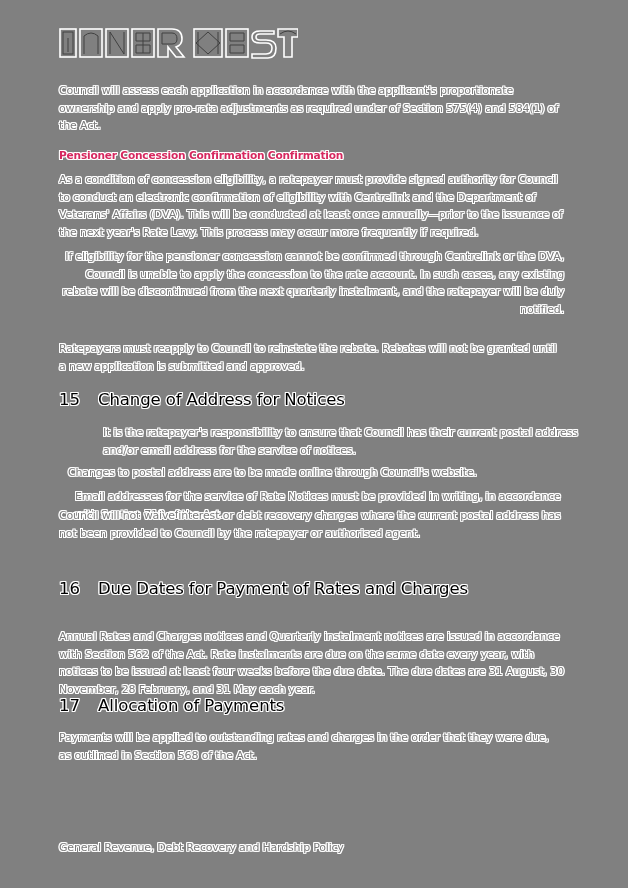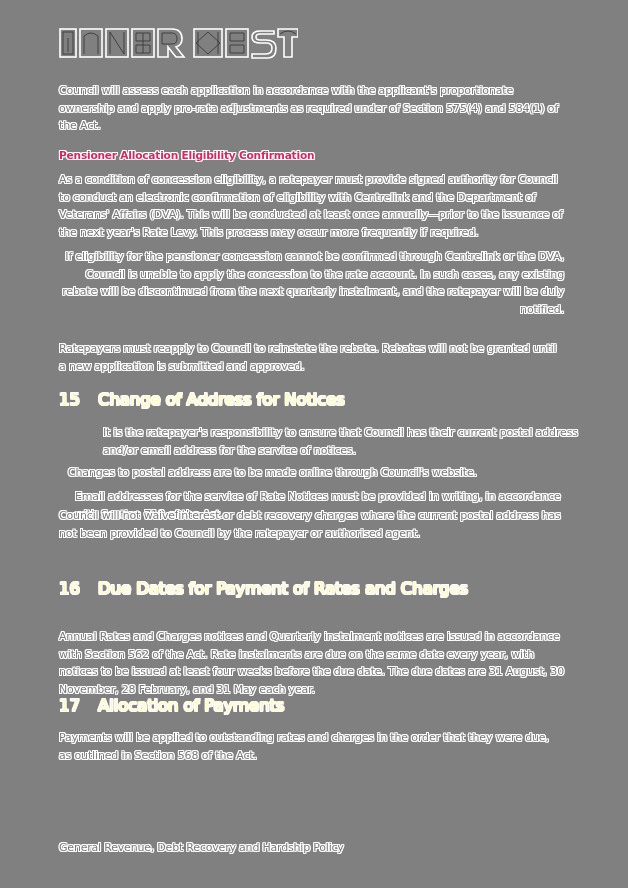--- a/index.html
+++ b/index.html
@@ -29,21 +29,21 @@
   .subheading {
     position: absolute; left: 59px;
     font-size: 10.6px; font-weight: bold;
     color: #d6285f;
     letter-spacing: -0.2px;
     margin: 0;
   }
   .section-heading {
     position: absolute; left: 59px;
     font-size: 16.5px;
-    color: #fef9c3;
+    color: #000000;
     margin: 0; font-weight: normal;
     letter-spacing: -0.1px;
   }
   .section-heading .num { display: inline-block; width: 39px; }
   .footer {
     position: absolute; left: 59px; top: 841px;
     font-size: 11px; color: #7a7a7a;
     letter-spacing: -0.2px;
   }
 </style>
@@ -95,21 +95,21 @@
 
     <g>
       <path d="M220 3 h20 v8 h-6 v20 h-8 v-20 h-6 z"></path>
       <path d="M222 8 q8 -6 16 0" stroke="#404040" stroke-width="1"></path>
     </g>
   </svg>
 </div>
 
 <p class="body-text outline" style="top:82px;">Council will assess each application in accordance with the applicant's proportionate ownership and apply pro-rata adjustments as required under of Section 575(4) and 584(1) of the Act.</p>
 
-<h3 class="subheading outline" style="top:149px;">Pensioner Allocation Eligibility Confirmation</h3>
+<h3 class="subheading outline" style="top:149px;">Pensioner Concession Confirmation Confirmation</h3>
 
 <p class="body-text outline" style="top:171px;">As a condition of concession eligibility, a ratepayer must provide signed authority for Council to conduct an electronic confirmation of eligibility with Centrelink and the Department of Veterans' Affairs (DVA). This will be conducted at least once annually—prior to the issuance of the next year's Rate Levy. This process may occur more frequently if required.</p>
 <p class="body-text outline" style="top:248px;text-align:right;">If eligibility for the pensioner concession cannot be confirmed through Centrelink or the DVA, Council is unable to apply the concession to the rate account. In such cases, any existing rebate will be discontinued from the next quarterly instalment, and the ratepayer will be duly notified.</p>
 <p class="body-text outline" style="top:340px;">Ratepayers must reapply to Council to reinstate the rebate. Rebates will not be granted until a new application is submitted and approved.</p>
 
 <h2 class="section-heading outline" style="top:390px;">
   <span class="num">15</span><span>Change of Address for Notices</span>
 </h2>
 <p class="body-text outline" style="top:424px;margin-left:44px;">It is the ratepayer's responsibility to ensure that Council has their current postal address and/or email address for the service of notices.</p>
 <p class="body-text outline" style="top:464px;margin-left:9px;">Changes to postal address are to be made online through Council's website.</p>

